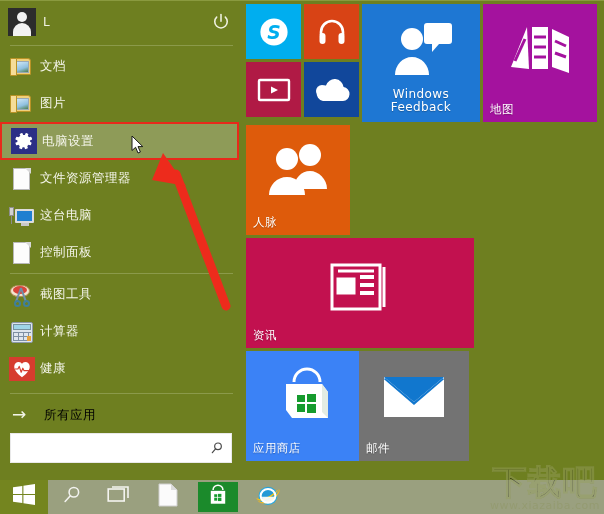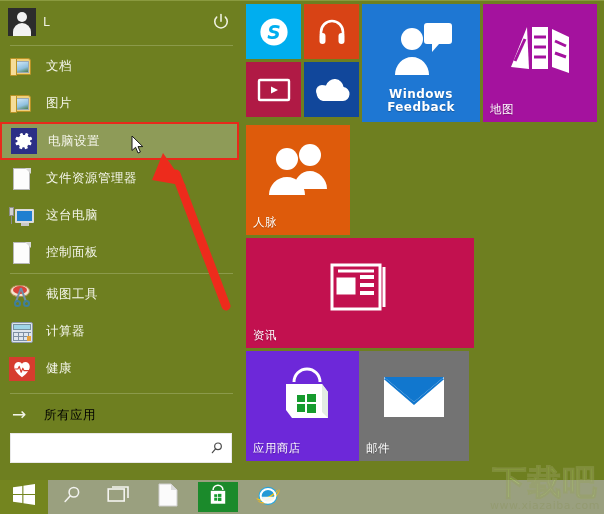--- a/index.html
+++ b/index.html
@@ -96,21 +96,21 @@
     position: relative;
   }
   .menu-item .ico {
     width: 28px; height: 28px;
     flex: 0 0 auto;
     position: relative;
   }
   .menu-item .lbl {
     color: #f4f5ea;
     font-size: 12.5px;
-    margin-left: 10px;
+    margin-left: 4px;
     white-space: nowrap;
     letter-spacing: .5px;
   }
   .menu-item.selected {
     background: #8e9b58;
     border: 2px solid #e8291b;
     margin: 0 4px 0 0;
     height: 38px;
   }
 
@@ -370,21 +370,21 @@
   #watermark {
     position: absolute;
     right: 4px; bottom: 2px;
     pointer-events: none;
     opacity: .45;
     text-align: center;
   }
   #watermark .big {
     font-size: 34px;
     font-weight: bold;
-    color: #bef264;
+    color: #000000;
     letter-spacing: 1px;
     line-height: 34px;
     -webkit-text-stroke: 1px #97a05f;
   }
   #watermark .small {
     font-size: 11px;
     color: #8d9560;
     letter-spacing: .5px;
   }
 </style>
@@ -558,21 +558,21 @@
       </div>
 
       <div class="tile" style="left:119px;top:3px;width:118px;height:118px;background:#1E77D3;">
         <span class="glyph" style="top:14px;height:62px;">
           <svg width="64" height="60" viewBox="0 0 64 60" fill="#ffffff">
             <circle cx="23" cy="20" r="11"></circle>
             <path d="M6 56c0-10 7.6-18 17-18s17 8 17 18z"></path>
             <path d="M38 4h22a3 3 0 0 1 3 3v15a3 3 0 0 1-3 3H50l-7 8v-8h-5a3 3 0 0 1-3-3V7a3 3 0 0 1 3-3z"></path>
           </svg>
         </span>
-        <span class="tname en" style="white-space:pre-line;font-weight:bold;">Windows
+        <span class="tname en" style="white-space:pre-line;">Windows
 Feedback</span>
       </div>
 
       <div class="tile" style="left:240px;top:3px;width:114px;height:118px;background:#A4129E;">
         <span class="glyph" style="top:16px;height:62px;">
           <svg width="66" height="60" viewBox="0 0 66 60" fill="#ffffff">
             <path d="M4 46 L20 6 L22 48 Z"></path>
             <path d="M25 6 L41 6 L41 48 L25 48 Z"></path>
             <path d="M45 8 L62 16 L62 52 L45 46 Z"></path>
             <path d="M8 40 L18 18" stroke="#A4129E" stroke-width="3"></path>
@@ -622,21 +622,21 @@
             <rect x="2" y="2" width="48" height="44"></rect>
             <rect x="8" y="16" width="16" height="14" fill="#ffffff"></rect>
             <path d="M30 14h14M30 22h14M30 30h14" stroke-width="4"></path>
             <path d="M8 8h36" stroke-width="3"></path>
             <path d="M54 4v40" stroke-width="3"></path>
           </svg>
         </span>
         <span class="tname">资讯</span>
       </div>
 
-      <div class="tile" style="left:3px;top:350px;width:122px;height:110px;background:#6d28d9;">
+      <div class="tile" style="left:3px;top:350px;width:122px;height:110px;background:#3b82f6;">
         <span class="glyph" style="top:14px;height:60px;">
           <svg width="58" height="58" viewBox="0 0 58 58" fill="#ffffff">
             <path d="M8 18h36l6 8v26H14l-6-8z" fill="#ffffff"></path>
             <path d="M44 18l6 8v26l-6-6z" fill="#e3ece3"></path>
             <path d="M14 44V26h30v26H14z" fill="#ffffff"></path>
             <path d="M16 16a13 13 0 0 1 26 0" fill="none" stroke="#ffffff" stroke-width="3"></path>
             <g fill="#169B2E">
               <rect x="19" y="29" width="8" height="7"></rect>
               <rect x="29" y="28" width="9" height="8"></rect>
               <rect x="19" y="38" width="8" height="8"></rect>

